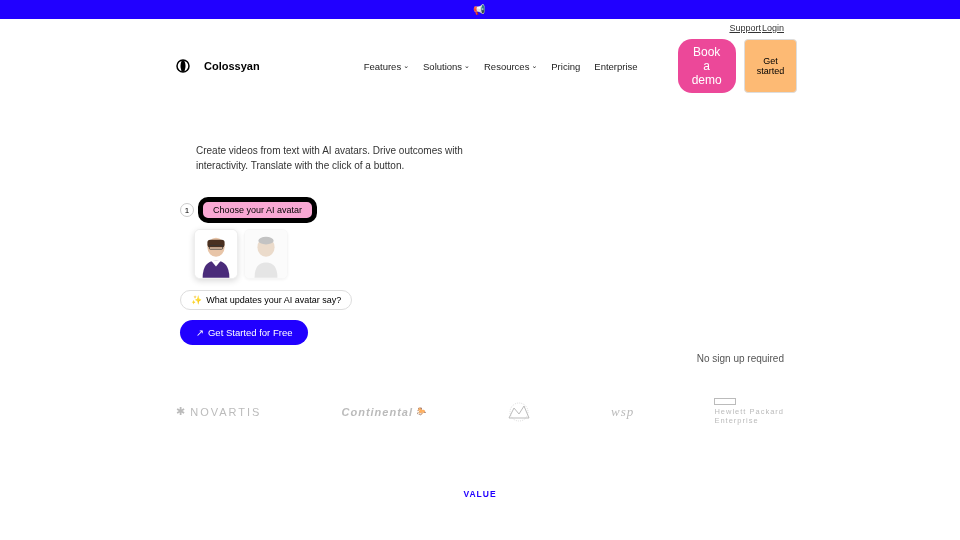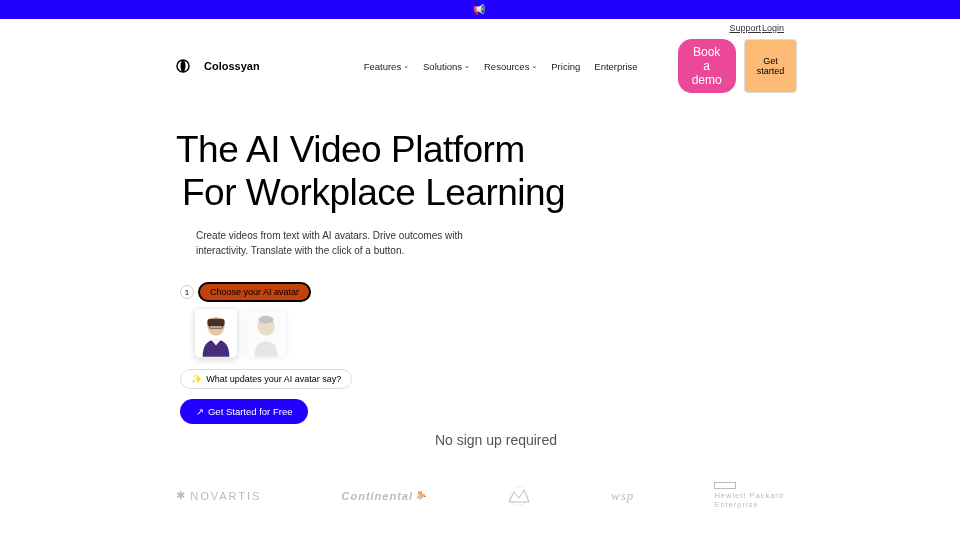--- a/index.html
+++ b/index.html
@@ -26,33 +26,33 @@
     .btn-secondary { background: #fdba74; color: #000; border: 1px solid #ddd; border-radius: 4px; padding: 6px 12px; font-size: 9px; cursor: pointer; }
     
     .hero { padding: 30px 176px 0; }
     .hero-title { font-size: 37px; font-weight: 400; line-height: 1.15; letter-spacing: -0.5px; }
     .hero-title .line2 { margin-left: 6px; }
     .hero-subtitle { font-size: 10px; color: #333; line-height: 1.5; margin: 14px 0 0 20px; max-width: 280px; }
     
     .avatar-section { margin: 24px 0 0 4px; width: 140px; }
     .step-label { display: flex; align-items: center; gap: 4px; margin-bottom: 6px; }
     .step-num { width: 14px; height: 14px; border: 1px solid #ccc; border-radius: 50%; display: flex; align-items: center; justify-content: center; font-size: 8px; background: #fff; }
-    .step-text { font-size: 9px; background: #c2410c; border: 2px solid #000000; border-radius: 10px; padding: 3px 10px; text-align: center; }
+    .step-text { font-size: 9px; background: #f9a8d4; border: 5px solid #000000; border-radius: 10px; padding: 3px 10px; text-align: center; }
     .avatar-row { display: flex; gap: 6px; margin-left: 14px; }
     .avatar-card { width: 44px; height: 50px; border-radius: 6px; overflow: hidden; background: #fff; border: 1px solid #eee; box-shadow: 0 1px 3px rgba(0,0,0,0.1); }
     .avatar-card.selected { box-shadow: 0 2px 6px rgba(0,0,0,0.15); }
     .avatar-card.dim { opacity: 0.5; }
     .avatar-svg { width: 100%; height: 100%; }
     
     .prompt-row { margin: 10px 0 0 4px; }
     .prompt-pill { display: inline-flex; align-items: center; gap: 4px; font-size: 9px; border: 1px solid #ddd; border-radius: 12px; padding: 4px 10px; background: #fff; }
     
     .cta-row { margin: 10px 0 0 4px; }
     .cta-btn { background: #2100ff; color: #fff; border: none; border-radius: 16px; padding: 7px 16px; font-size: 9.5px; font-weight: 500; display: inline-flex; align-items: center; gap: 4px; cursor: pointer; }
-    .no-signup { font-size: 14px; color: #555; text-align: center; margin: 8px 0 0 28px; }
+    .no-signup { font-size: 10px; color: #555; text-align: right; margin: 8px 0 0 28px; }
     
     .logos-row { display: flex; justify-content: space-between; align-items: center; padding: 34px 176px; }
     .client-logo { color: #bbb; font-size: 10px; letter-spacing: 1px; display: flex; align-items: center; gap: 3px; }
     .client-logo.novartis { font-size: 11px; font-weight: 300; letter-spacing: 2px; }
     .client-logo.continental { font-size: 11px; font-weight: 700; font-style: italic; justify-content: center; }
     .client-logo.wsp { font-size: 13px; font-weight: 400; font-family: serif; font-style: italic; }
     .client-logo.hpe { font-size: 7.5px; font-weight: 400; line-height: 1.2; }
     .hpe-box { width: 22px; height: 7px; border: 1.5px solid #bbb; margin-bottom: 2px; }
     .paramount-svg { width: 24px; height: 20px; }
     
@@ -99,24 +99,20 @@
       <div class="nav-item">Enterprise</div>
     </div>
   </div>
   <div class="nav-actions">
     <button class="btn-primary">Book a demo</button>
     <button class="btn-secondary">Get started</button>
   </div>
 </nav>
 
 <section class="hero">
-  <h1 class="hero-title">
-    <div>The AI Video Platform</div>
-    <div class="line2">For Workplace Learning</div>
-  </h1>
   <p class="hero-subtitle">Create videos from text with AI avatars. Drive outcomes with interactivity. Translate with the click of a button.</p>
 
   <div class="avatar-section">
     <div class="step-label">
       <span class="step-num">1</span>
       <span class="step-text">Choose your AI avatar</span>
     </div>
     <div class="avatar-row">
       <div class="avatar-card selected">
         <svg class="avatar-svg" viewBox="0 0 44 50">

